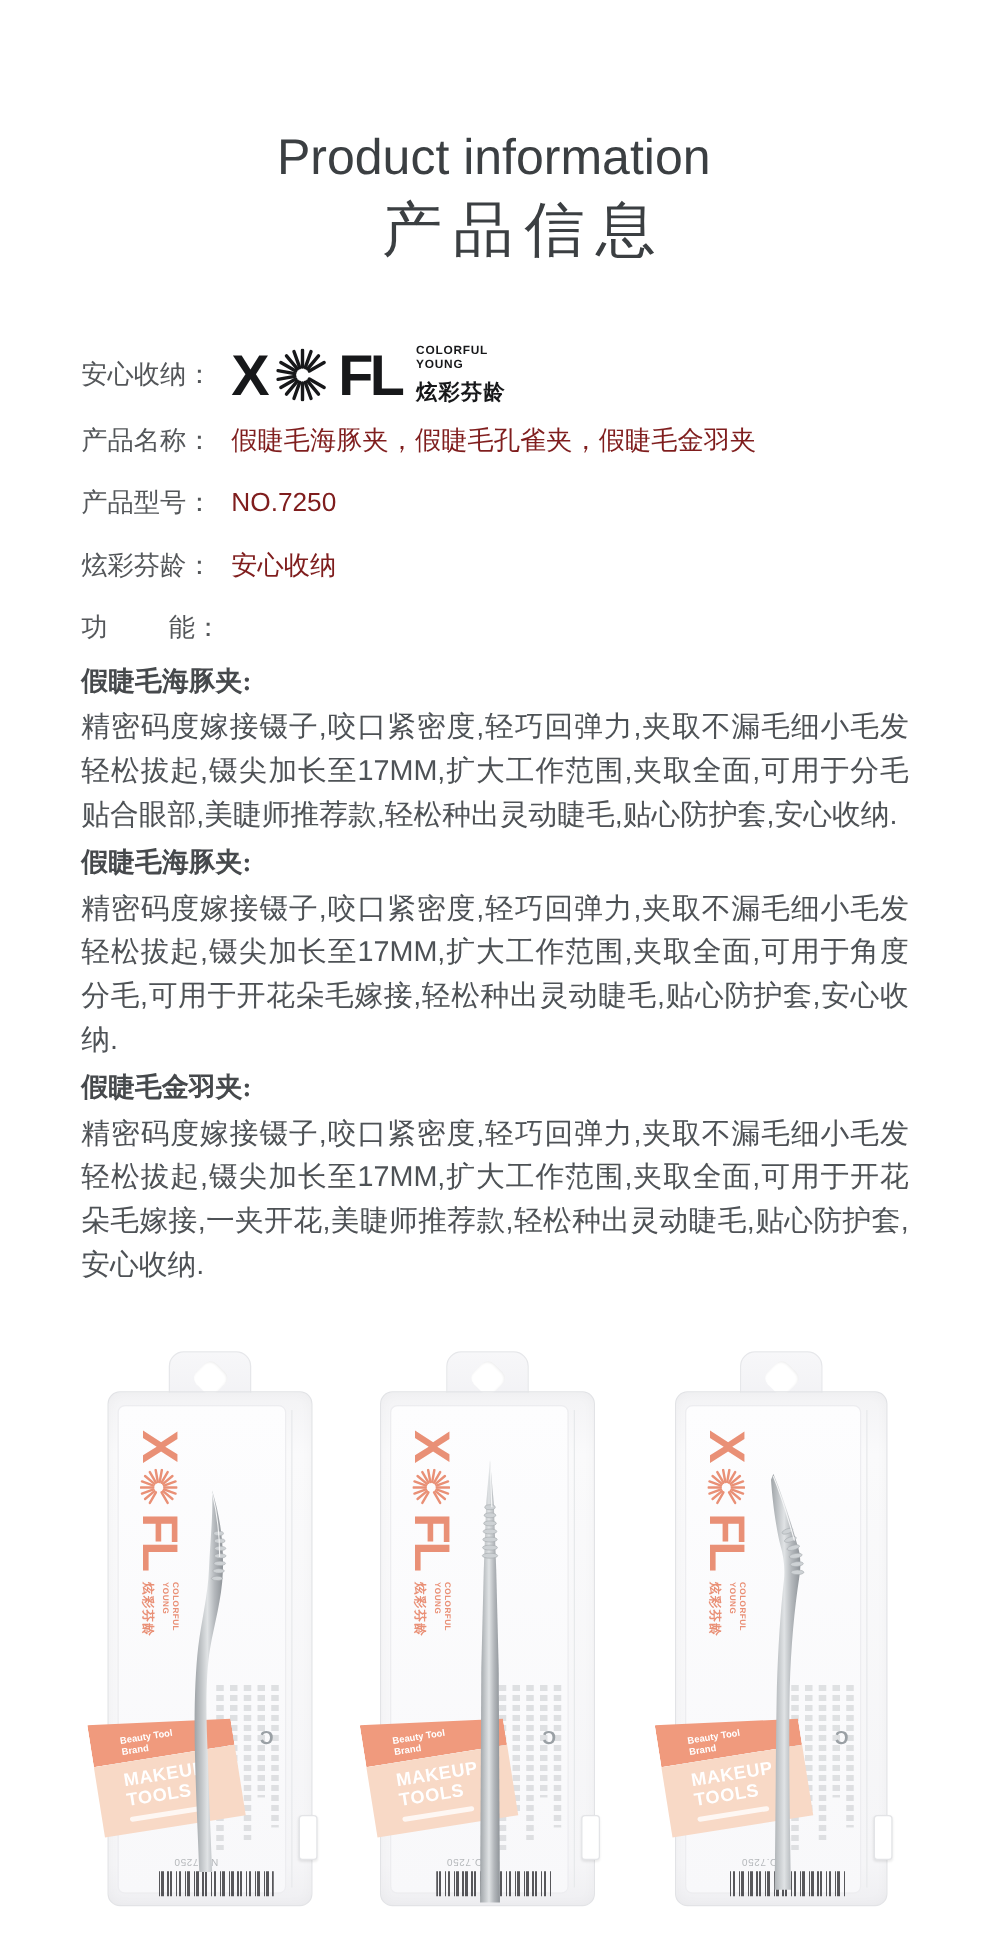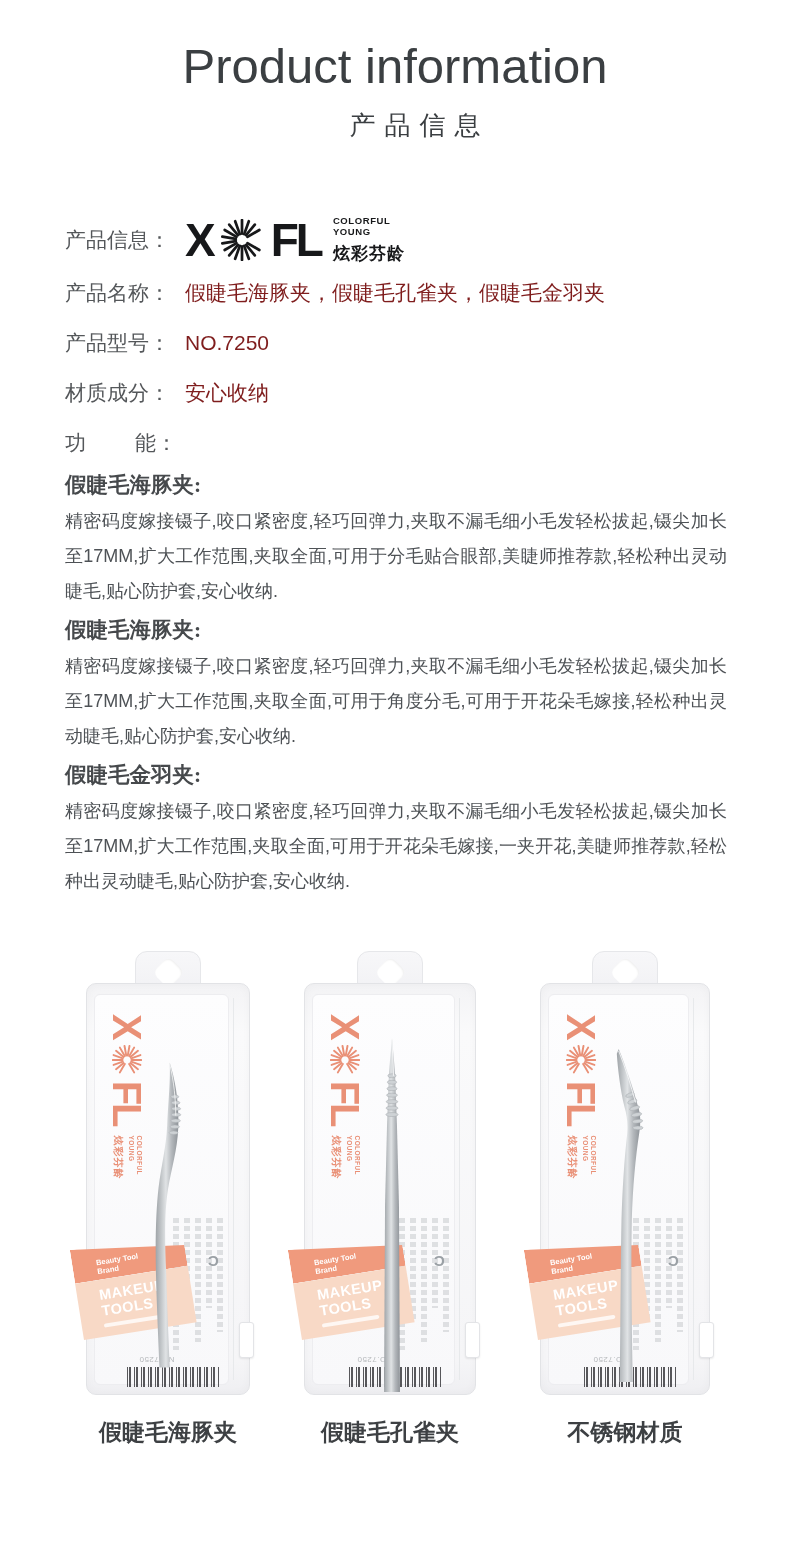--- a/index.html
+++ b/index.html
@@ -1,23 +1,23 @@
 <!DOCTYPE html>
 <html><head>
 <meta charset="utf-8">
 <style>
   * { margin:0; padding:0; box-sizing:border-box; }
   html,body { background:#ffffff; }
   body { font-family:"Liberation Sans","DejaVu Sans",sans-serif; }
   .page { position:relative; width:790px; height:1547px; margin:0 auto; background:#ffffff; overflow:hidden; }
 
   
-  .title-en { margin-top:44px; text-align:center; font-size:49px; line-height:44px;
+  .title-en { margin-top:104px; text-align:center; font-size:40px; line-height:44px;
               font-weight:400; color:#3b3f42; letter-spacing:0px; }
-  .title-zh { margin-top:14px; text-align:center; font-size:26px; line-height:46px;
+  .title-zh { margin-top:14px; text-align:center; font-size:48px; line-height:46px;
               font-weight:500; color:#3b3f42; letter-spacing:9px; text-indent:9px;padding-left:40px; }
 
   
   .specs { margin:64px 0 0 65px; width:668px; color:#54575a; font-size:21px; }
   .spec-row { display:flex; align-items:flex-start; }
   .spec-label { width:112px; flex:0 0 112px; line-height:28px; }
   .spec-label.split { display:flex; justify-content:space-between; }
   .spec-value { margin-left:8px; line-height:28px; color:#7f1d1d; }
   .row-brand { height:56px; align-items:center; margin-bottom:11px; }
   .row-brand .spec-label { line-height:56px; }
@@ -28,21 +28,21 @@
   .logo-letters { font-size:46px; font-weight:900; letter-spacing:-3px; color:#17181a; line-height:46px; }
   .sunburst { display:inline-block; vertical-align:-6px; }
   .logo-side { display:flex; flex-direction:column; justify-content:center; margin-left:4px; }
   .logo-side .cy { font-size:9.5px; font-weight:800; letter-spacing:.6px; color:#17181a; line-height:11px; }
   .logo-side .zh { font-size:17px; font-weight:600; color:#17181a; margin-top:5px; letter-spacing:1px; }
 
   
   .functions { margin:0 65px; width:662px; color:#4e5256; }
   .functions h3 { font-size:21.5px; font-weight:700; color:#46494c; margin:6px 0 4px; line-height:30px;font-family:Liberation Serif, serif; }
   .functions h3:first-child { margin-top:13px; }
-  .functions p { font-size:18px; line-height:35px; margin:0; text-align:justify; }
+  .functions p { font-size:23px; line-height:35px; margin:0; text-align:justify; }
 
   
   .products { display:flex; margin:52px 0 0 86px; align-items:flex-start; }
   .product { flex:0 0 auto; }
   .product.p1 { width:164px; }
   .product.p2 { width:172px; margin-left:54px; }
   .product.p3 { width:170px; margin-left:64px; }
 
   .hanger { width:66px; height:46px; margin:0 auto -14px; position:relative;
             background:linear-gradient(#f7f7f9,#f1f1f4); border:1px solid #e6e7ea;
@@ -98,21 +98,21 @@
 <body>
 
 <div class="page">
 
   <h1 class="title-en">Product information</h1>
   <h2 class="title-zh">产品信息</h2>
 
   <div class="specs">
 
     <div class="spec-row row-brand">
-      <span class="spec-label">产品信息：</span>
+      <span class="spec-label">安心收纳：</span>
       <div class="brand-logo">
         <span class="logo-letters">X</span>
         <svg class="sunburst" width="42" height="42" viewBox="0 0 40 40">
           <g stroke="#17181a" stroke-width="2.6" stroke-linecap="round">
             <line x1="25.2" y1="17" x2="36.5" y2="10.5"></line>
               <line x1="23.9" y1="15.4" x2="32.2" y2="5.4"></line>
             <line x1="22.1" y1="14.4" x2="26.5" y2="2.1"></line>
               <line x1="20" y1="14" x2="20" y2="1"></line>
             <line x1="17.9" y1="14.4" x2="13.5" y2="2.1"></line>
               <line x1="16.1" y1="15.4" x2="7.8" y2="5.4"></line>
@@ -141,21 +141,21 @@
       <span class="spec-label">产品名称：</span>
       <span class="spec-value">假睫毛海豚夹，假睫毛孔雀夹，假睫毛金羽夹</span>
     </div>
 
     <div class="spec-row row-mid">
       <span class="spec-label">产品型号：</span>
       <span class="spec-value">NO.7250</span>
     </div>
 
     <div class="spec-row row-mid">
-      <span class="spec-label">材质成分：</span>
+      <span class="spec-label">炫彩芬龄：</span>
       <span class="spec-value">安心收纳</span>
     </div>
 
     <div class="spec-row row-mid">
       <span class="spec-label split">
         <span>功</span>
         <span>能：</span>
       </span>
     </div>
   </div>

